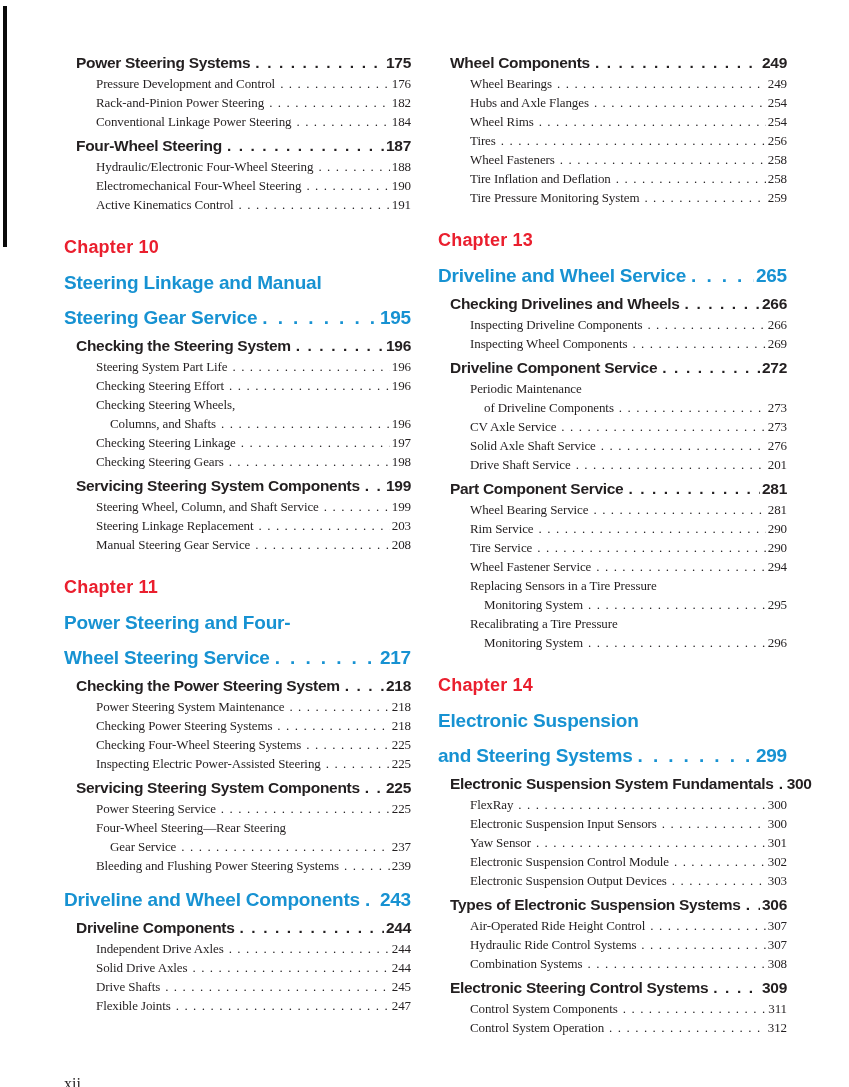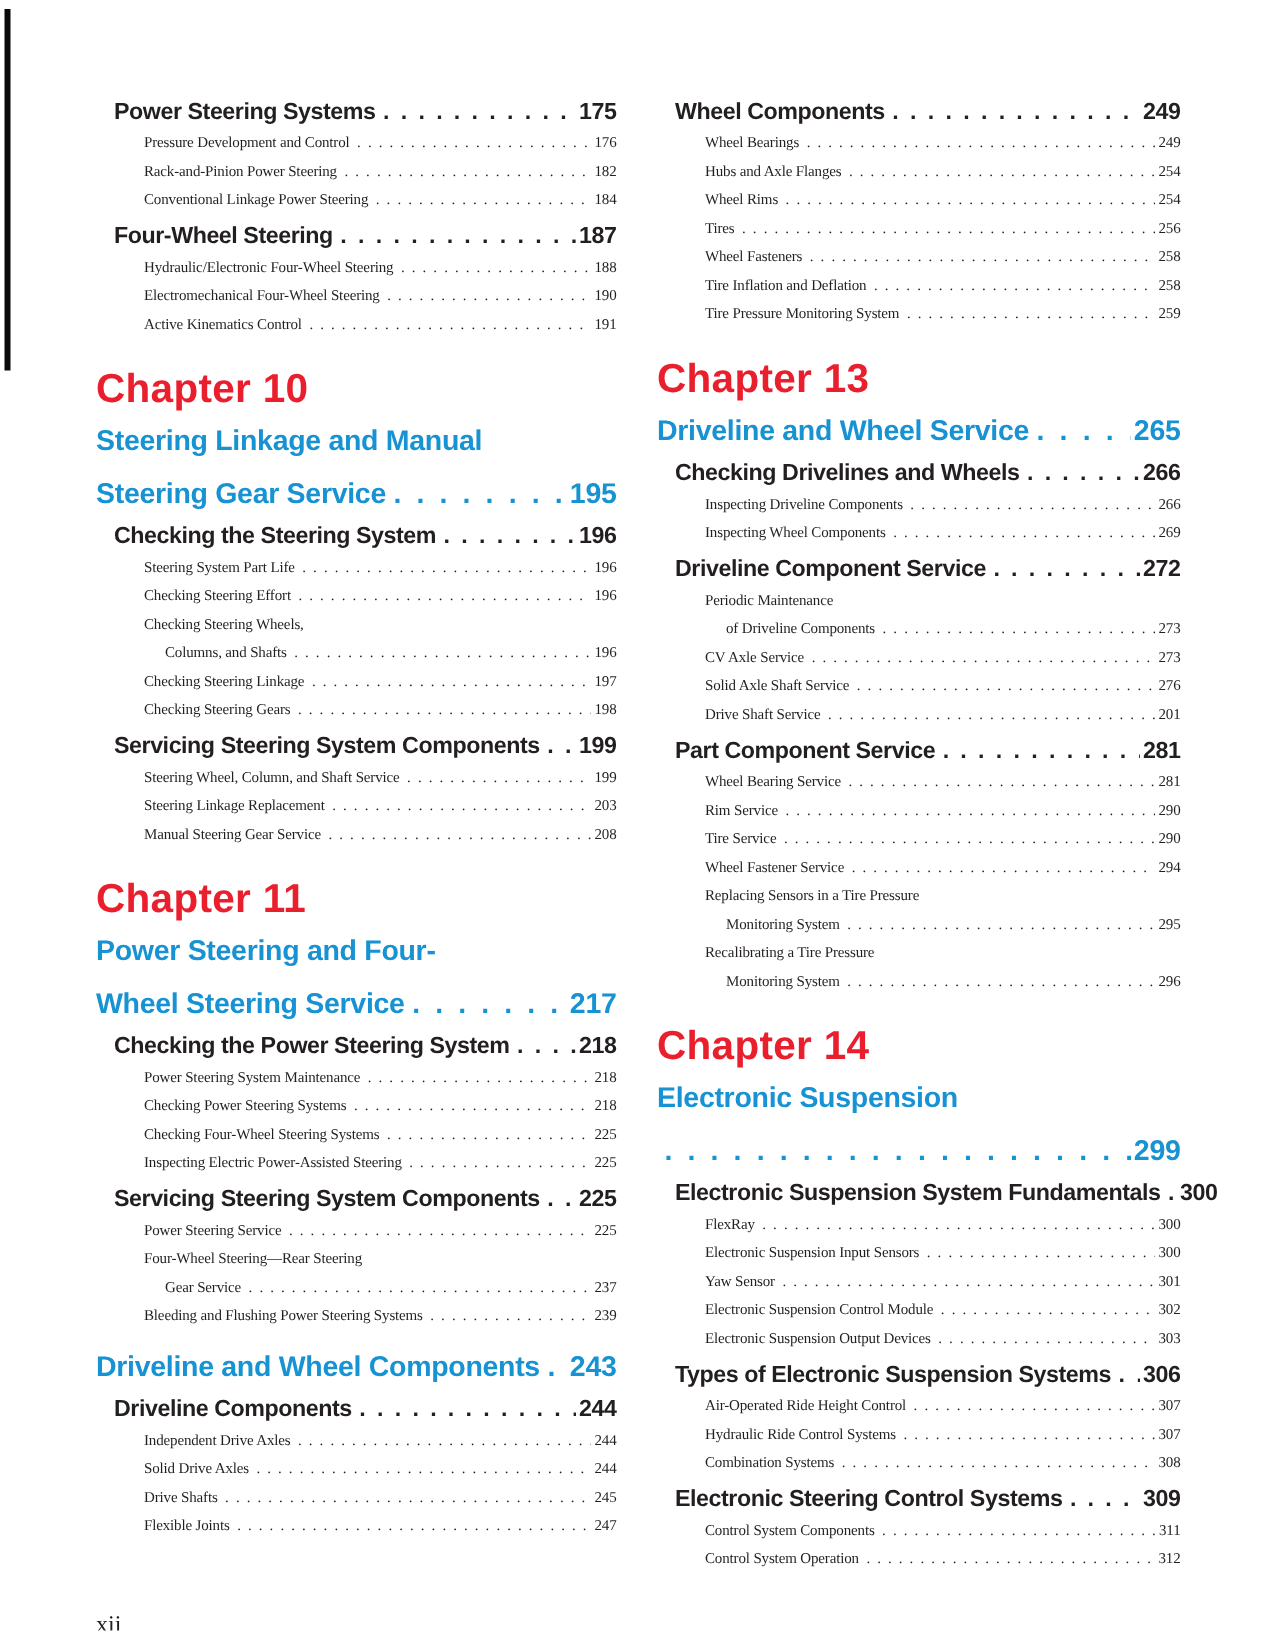--- a/index.html
+++ b/index.html
@@ -9,30 +9,30 @@
   }
   :root{
     --red:#ea1f2e;
     --blue:#1792d2;
     --ink:#231f20;
   }
   .scan-bar{
     position:absolute;left:3px;top:6px;width:4px;height:241px;background:#0a0a0a;
   }
   .content{
-    position:absolute;left:64px;top:60px;width:723px;
+    position:absolute;left:64px;top:48px;width:723px;
     display:flex;gap:27px;align-items:flex-start;
   }
   .toc-column{display:block;}
   .col-left{width:347px;flex:0 0 347px;}
   .col-right{width:349px;flex:0 0 349px;}
 
   .chapter-label{
     font-family:"Liberation Sans",sans-serif;
-    font-size:27px;line-height:22px;font-weight:800;letter-spacing:.2px;
+    font-size:18px;line-height:22px;font-weight:800;letter-spacing:.2px;
     color:var(--red);
     margin-top:22px;margin-bottom:8px;
   }
   .section-title{margin-bottom:7px;}
   .title-line{
     display:flex;align-items:baseline;
     font-family:"Liberation Sans",sans-serif;
     font-size:19px;line-height:20px;font-weight:600;letter-spacing:-.2px;
     color:var(--blue);
     margin-top:15px;
@@ -54,21 +54,21 @@
   .entry.l1{
     font-family:"Liberation Sans",sans-serif;
     font-size:15.5px;line-height:21px;font-weight:700;letter-spacing:-.3px;
     margin-top:4px;margin-bottom:1px;
     padding-left:12px;color:var(--ink);
   }
   .entry.l1 .dots::after{letter-spacing:1.6px;}
 
   .entry.l2{
     font-family:"Liberation Serif","DejaVu Serif",serif;
-    font-size:10px;line-height:19px;font-weight:400;letter-spacing:-.1px;
+    font-size:13px;line-height:19px;font-weight:400;letter-spacing:-.1px;
     padding-left:32px;color:var(--ink);
   }
   .entry.l2 .dots::after{letter-spacing:1.1px;}
 
   .entry .line2{padding-left:14px;}
 
   .folio{
     position:absolute;left:64px;top:1031px;
     font-family:"Liberation Serif","DejaVu Serif",serif;
     font-size:16px;line-height:18px;color:var(--ink);margin-top:44px;
@@ -532,20 +532,21 @@
             </div>
           </div>
         </div>
         <div class="toc-block">
           <div class="chapter-label">Chapter 14</div>
           <div class="section-title">
             <div class="title-line">
               <span class="t">Electronic Suspension</span>
             </div>
             <div class="title-line">
+              <span class="t">and Steering Systems</span>
               <span class="dots dots-title"></span>
               <span class="pg">299</span>
             </div>
           </div>
           <div class="entry l1">
             <div class="row">
               <span class="t">Electronic Suspension System Fundamentals</span>
               <span class="dots"></span>
               <span class="pg">300</span>
             </div>

